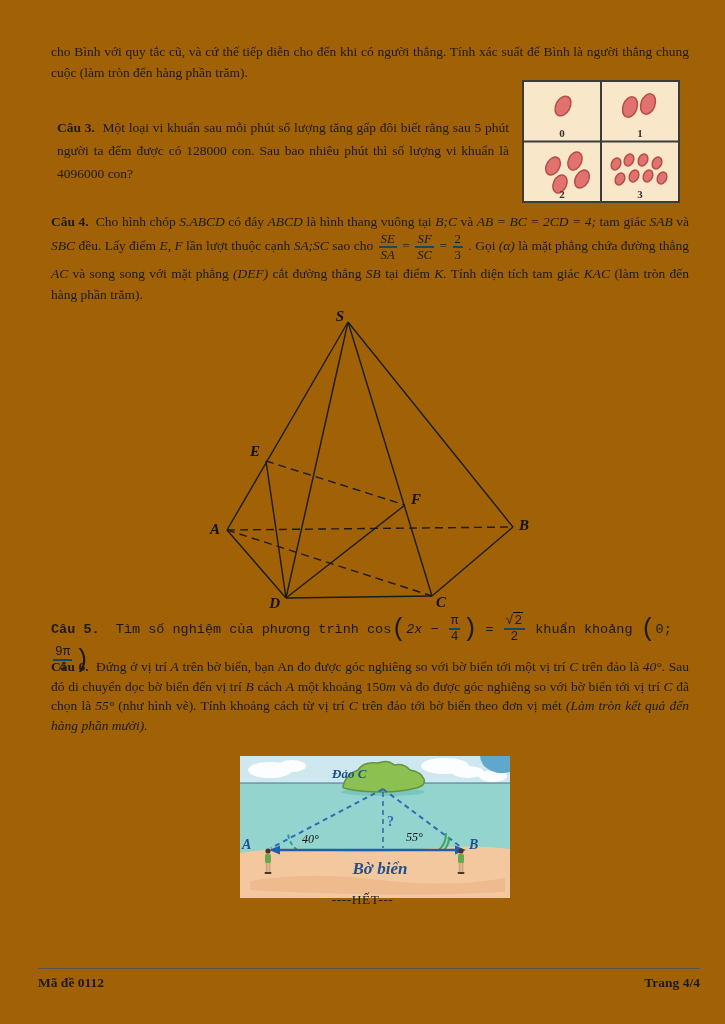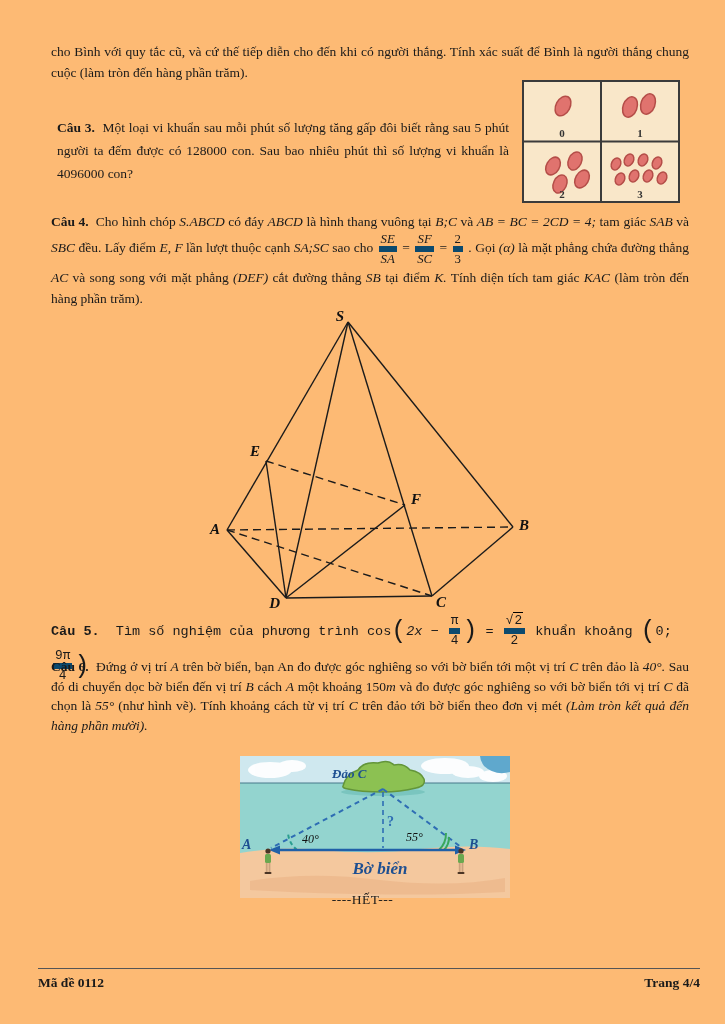--- a/index.html
+++ b/index.html
@@ -1,25 +1,25 @@
 <!DOCTYPE html>
 <html><head>
 <meta charset="utf-8">
 <style>
   html,body{margin:0;padding:0;background:#e8e8e8;}
-  .page{position:relative;width:725px;height:1024px;background:#fdba74;
+  .page{position:relative;width:725px;height:1024px;background:#a16207;
         font-family:"Liberation Serif","DejaVu Serif",serif;color:#1a1a1a;
         font-size:13.5px;line-height:21px;overflow:hidden;}
   .abs{position:absolute;}
   .para{text-align:justify;}
   .b{font-weight:bold;}
   .i{font-style:italic;margin-top:16px;}
   .frac{display:inline-flex;flex-direction:column;text-align:center;
         vertical-align:middle;line-height:1.12;margin:0 2px;font-size:0.95em;}
-  .frac .num{border-bottom:6px solid #0c4a6e;padding:0 2px;display:block;}
+  .frac .num{border-bottom:2px solid #0c4a6e;padding:0 2px;display:block;}
   .frac .den{padding:0 2px;display:block;}
   .frac.i .num,.frac.i .den{font-style:italic;}
   .big{font-size:1.85em;font-weight:300;vertical-align:middle;line-height:0;}
   .sqrt{white-space:nowrap;}
   .sqrt .rad{border-top:1px solid #000;padding:0 1px;}
   .het{width:100%;text-align:center;font-weight:normal;letter-spacing:0.5px;}
   .footer-rule{border-top:1.5px solid #555;width:662px;}
   .footer-row{display:flex;justify-content:space-between;width:662px;}
   svg text{font-family:"Liberation Serif","DejaVu Serif",serif;}
 </style>

